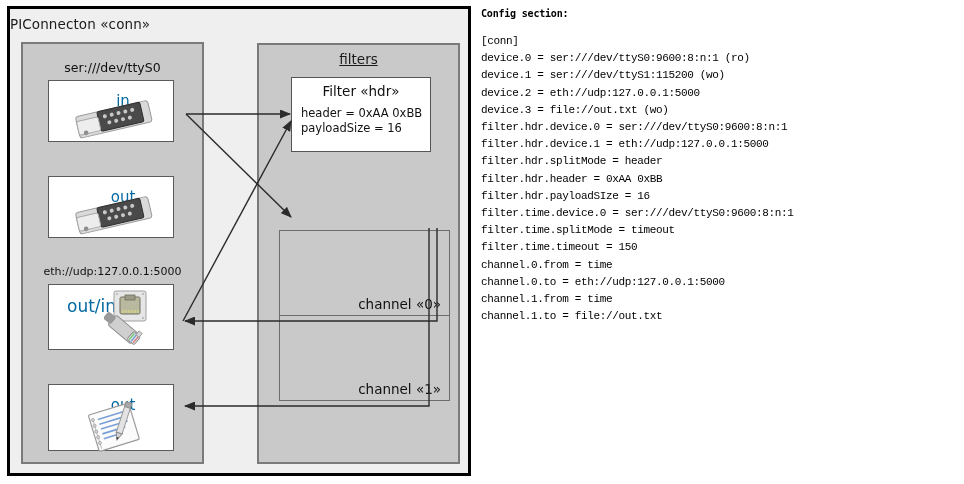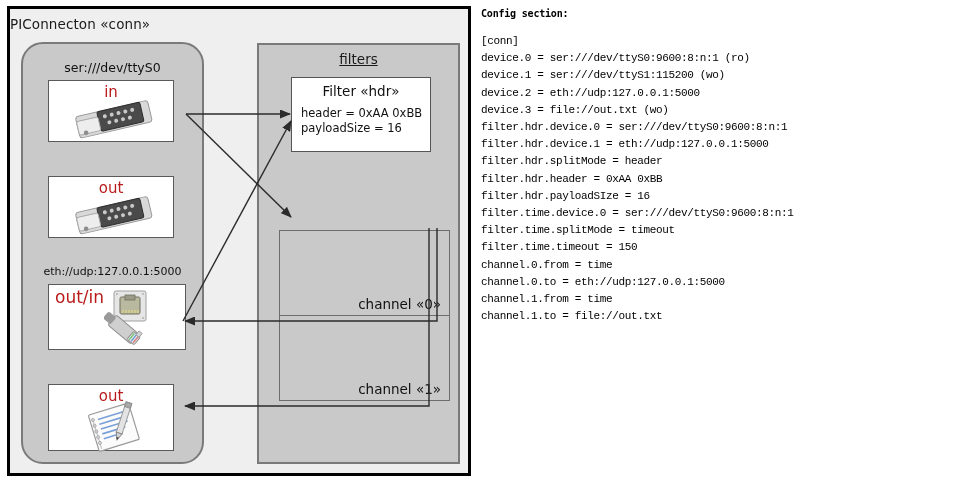--- a/index.html
+++ b/index.html
@@ -43,21 +43,21 @@
 
   .panel {
     position: absolute;
     background: #c9c9c9;
     border: 2px solid #7a7a7a;
     box-sizing: border-box;
   }
 
   #devices-panel {
     left: 11px; top: 33px;
-    width: 183px; height: 422px; border-radius: 22px;
+    width: 183px; height: 422px;
   }
   #filters-panel {
     left: 247px; top: 34px;
     width: 203px; height: 421px;
   }
 
   .panel-title {
     position: absolute;
     left: 0; top: 6px;
     width: 100%;
@@ -76,26 +76,27 @@
     white-space: nowrap;
   }
   .device-card {
     position: absolute;
     background: #ffffff;
     border: 1.5px solid #5a5a5a;
     box-sizing: border-box;
   }
   .device-dir {
     position: absolute;
-    left: 0; top: 2px;
+    left: 0; top: 11px;
     width: 100%;
     text-align: center;
     font-size: 15px;
-    color: #b91c1c;
+    color: #0369a1;
     pointer-events: none;
+    padding-left: 12px;
   }
   .device-dir.left {
     text-align: left;
     left: 6px;
     width: auto;
     font-size: 17px;
   }
   .device-icon {
     position: absolute;
   }
@@ -222,21 +223,21 @@
               <circle cx="54" cy="21" r="2"></circle>
                 <circle cx="61" cy="21" r="2"></circle>
             </g>
             <rect x="8" y="13" width="22" height="14" rx="2" fill="#ededed" stroke="#a9a9a9" stroke-width="1"></rect>
             <circle cx="15" cy="26" r="2.3" fill="#8d8d8d"></circle>
           </g>
         </svg>
       </div>
 
       <div class="device-label" style="left:0;top:221px;width:100%;font-size:11px;">eth://udp:127.0.0.1:5000</div>
-      <div class="device-card" style="left:25px;top:240px;width:138px;height:66px;">
+      <div class="device-card" style="left:25px;top:240px;width:126px;height:66px;">
         <div class="device-dir left">out/in</div>
         <svg class="device-icon" style="left:55px;top:4px;" width="68" height="60" viewBox="0 0 68 60">
           <rect x="10" y="2" width="32" height="30" rx="2" fill="#e6e6e6" stroke="#a0a0a0" stroke-width="1"></rect>
           <rect x="16" y="8" width="20" height="17" rx="1.5" fill="#b9b9a0" stroke="#6f6f60" stroke-width="1"></rect>
           <rect x="21" y="6" width="10" height="5" fill="#9a9a86" stroke="#6f6f60" stroke-width="0.8"></rect>
           <g stroke="#e8e07a" stroke-width="1">
             <line x1="19" y1="21" x2="19" y2="24"></line>
               <line x1="22" y1="21" x2="22" y2="24"></line>
             <line x1="25" y1="21" x2="25" y2="24"></line>
               <line x1="28" y1="21" x2="28" y2="24"></line>

